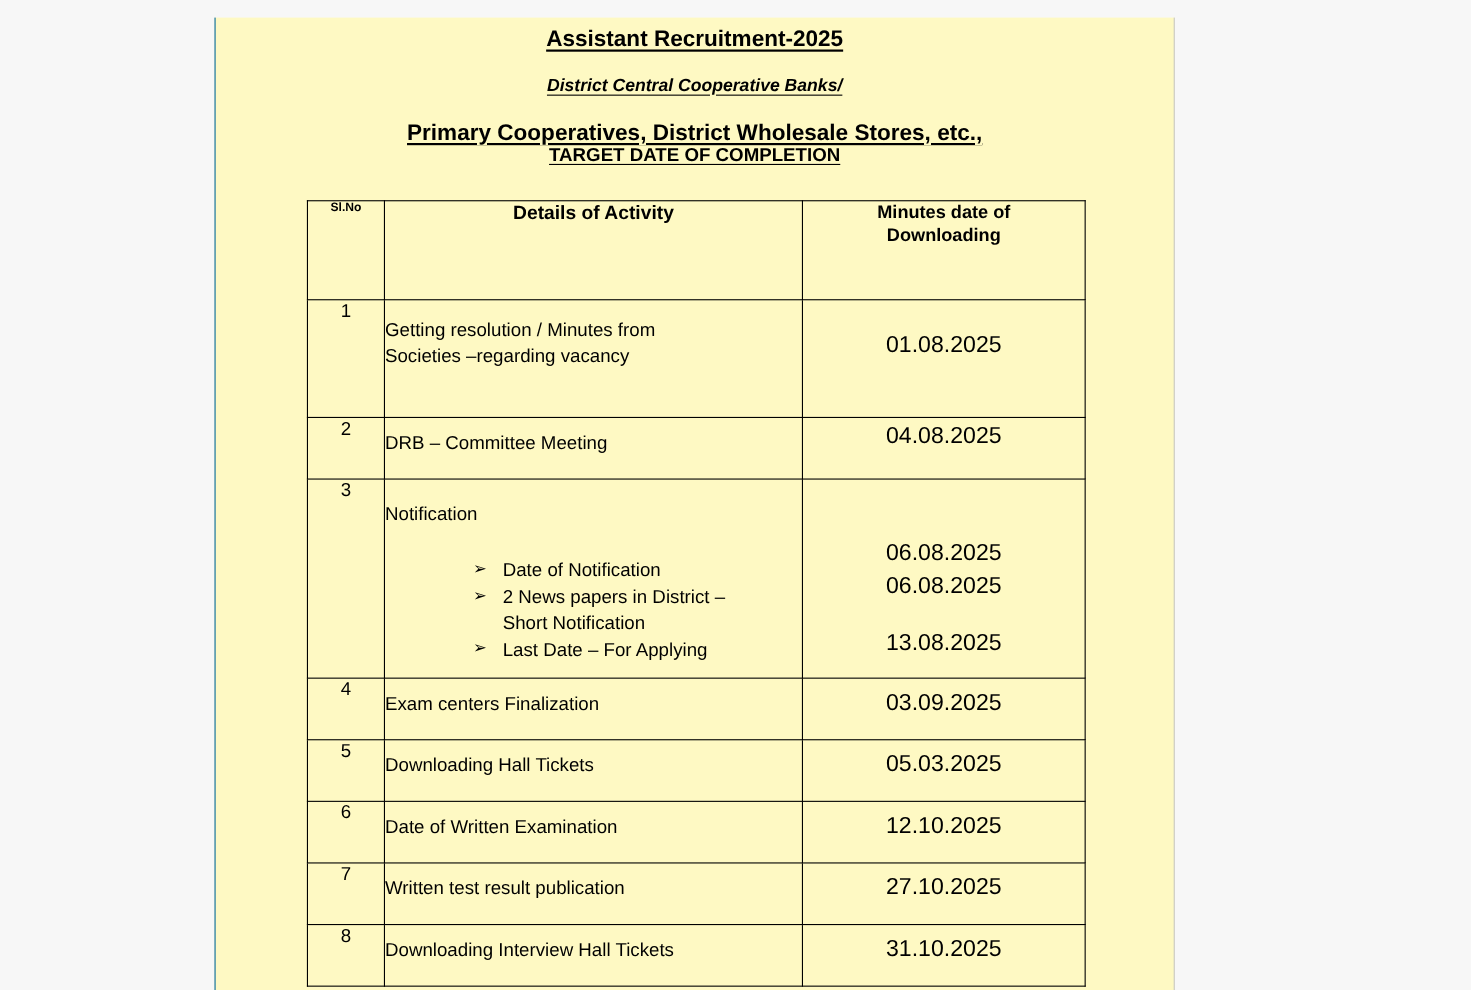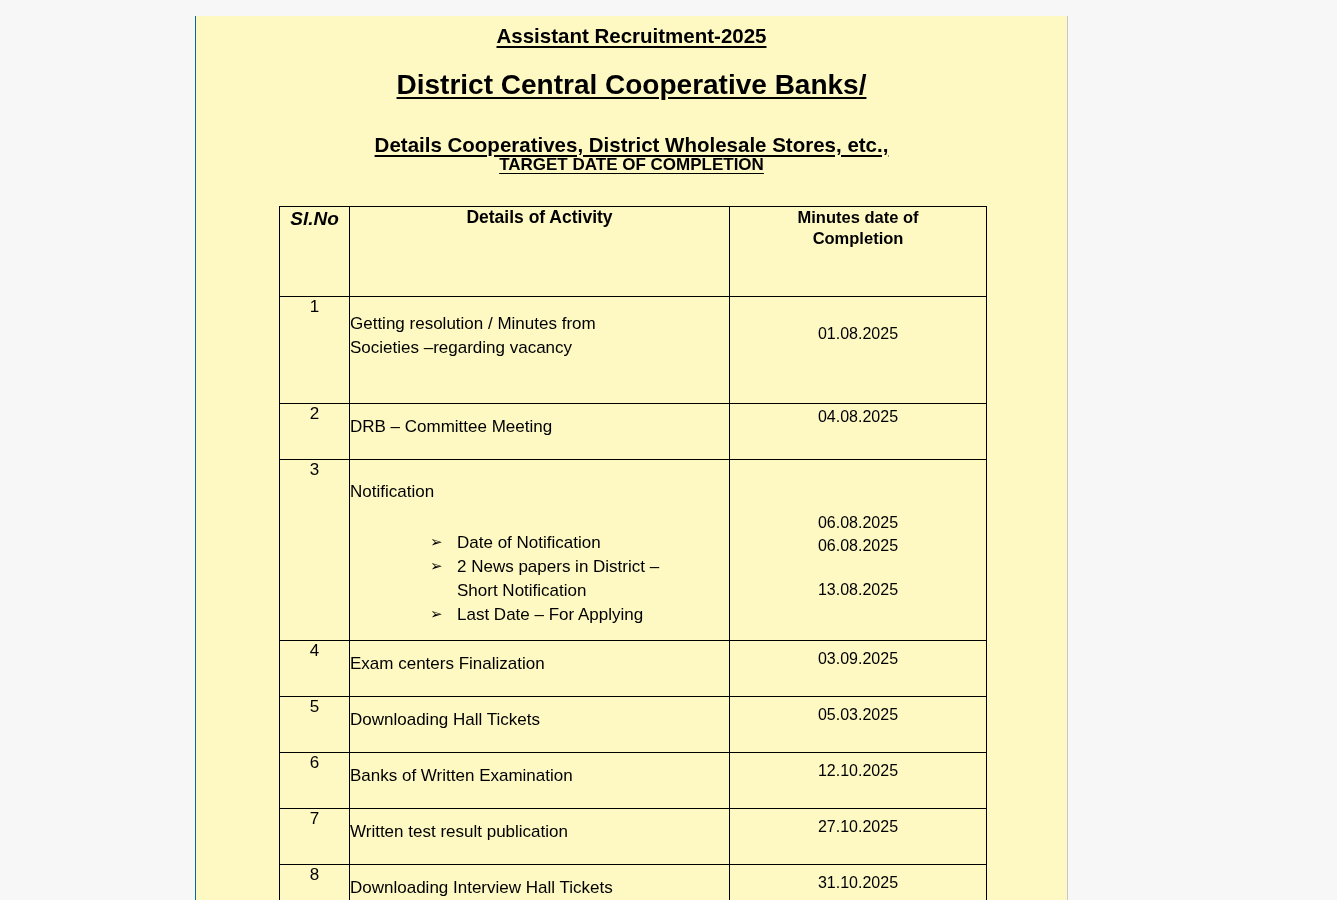--- a/index.html
+++ b/index.html
@@ -36,21 +36,21 @@
     font-weight: bold;
     color: #000;
     line-height: 1.0;
     white-space: nowrap;
   }
   .heading-line span {
     text-decoration: underline;
     text-underline-offset: 3px;
   }
   .h1 { font-size: 20.5px; margin-bottom: 24px; }
-  .h2 { font-size: 28px; margin-bottom: 36px; }
+  .h2 { font-size: 16px; margin-bottom: 24px; font-style: italic; }
   .h3 { font-size: 20.5px; margin-bottom: 0; }
 
   .subheading {
     text-align: center;
     font-weight: bold;
     font-size: 17px;
     color: #000;
   }
   .subheading span {
     text-decoration: underline;
@@ -81,39 +81,39 @@
 
   
   .hdr td {
     height: 89px;
     vertical-align: middle;
     text-align: center;
     font-weight: bold;
     font-size: 17px;
     line-height: 1.25;
   }
-  .hdr .hdr-sl   { font-size: 19px; font-style: italic; }
+  .hdr .hdr-sl   { font-size: 11px; }
   .hdr .hdr-act  { font-size: 17.5px; }
   .hdr .hdr-date { font-size: 16.5px; }
 
   
   .cell-sl {
     text-align: center;
     font-size: 17px;
     padding-top: 4px;
     line-height: 1.2;
   }
   .cell-act {
     font-size: 17px;
     line-height: 1.42;
     padding: 0 0 0 8px;
   }
   .cell-date {
     text-align: center;
-    font-size: 16px;
+    font-size: 21px;
     line-height: 1.42;
   }
 
   
   tr.r1 td { height: 80px; }
   tr.r1 .cell-act  { padding-top: 15px; }
   tr.r1 .cell-date { padding-top: 26px; }
 
   tr.r2 td { height: 44px; }
   tr.r2 .cell-act  { padding-top: 11px; }
@@ -156,39 +156,39 @@
   .notif-dates .date-gap { height: 22px; }
 </style>
 </head>
 <body>
 
 <div id="page">
 
   <div class="headings">
     <div class="heading-line h1"><span>Assistant Recruitment-2025</span></div>
     <div class="heading-line h2"><span>District Central Cooperative Banks/</span></div>
-    <div class="heading-line h3"><span>Details Cooperatives, District Wholesale Stores, etc.,</span></div>
+    <div class="heading-line h3"><span>Primary Cooperatives, District Wholesale Stores, etc.,</span></div>
   </div>
 
   <div class="subheading"><span>TARGET DATE OF COMPLETION</span></div>
 
   <div class="table-wrap">
     <table class="target-table">
       <colgroup>
         <col class="c-sl">
         <col class="c-act">
         <col class="c-date">
       </colgroup>
       <tbody>
         <tr class="hdr">
           <td class="hdr-sl">Sl.No</td>
           <td class="hdr-act">Details of Activity</td>
           <td class="hdr-date">
             <div>Minutes date of</div>
-            <div>Completion</div>
+            <div>Downloading</div>
           </td>
         </tr>
 
         <tr class="r1">
           <td class="cell-sl">1</td>
           <td class="cell-act">
             <div>Getting resolution / Minutes from</div>
             <div>Societies –regarding vacancy</div>
           </td>
           <td class="cell-date">01.08.2025</td>
@@ -237,21 +237,21 @@
         </tr>
 
         <tr class="std">
           <td class="cell-sl">5</td>
           <td class="cell-act">Downloading Hall Tickets</td>
           <td class="cell-date">05.03.2025</td>
         </tr>
 
         <tr class="std">
           <td class="cell-sl">6</td>
-          <td class="cell-act">Banks of Written Examination</td>
+          <td class="cell-act">Date of Written Examination</td>
           <td class="cell-date">12.10.2025</td>
         </tr>
 
         <tr class="std">
           <td class="cell-sl">7</td>
           <td class="cell-act">Written test result publication</td>
           <td class="cell-date">27.10.2025</td>
         </tr>
 
         <tr class="std">

